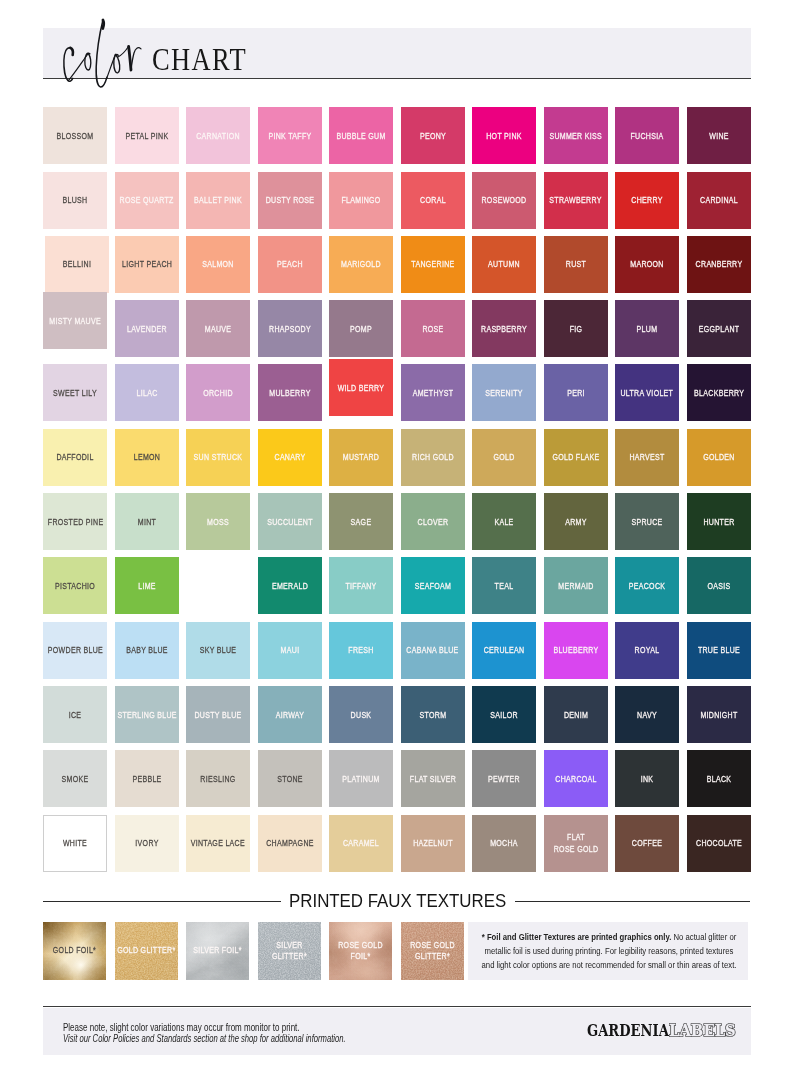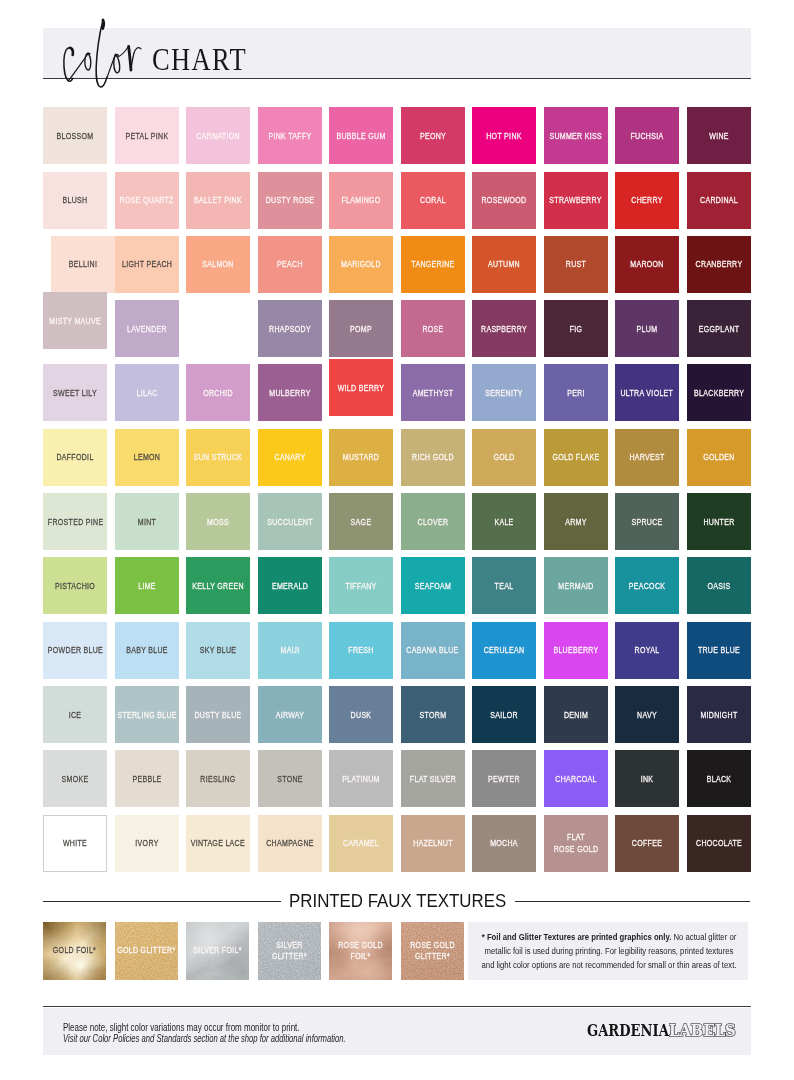--- a/index.html
+++ b/index.html
@@ -140,21 +140,21 @@
       </div>
 <div class="sw ink-light" style="left:500.5px;top:64.3px;background:#D22F4B">
         <span>STRAWBERRY</span>
       </div>
 <div class="sw ink-light" style="left:572.0px;top:64.3px;background:#D82423">
         <span>CHERRY</span>
       </div>
 <div class="sw ink-light" style="left:643.5px;top:64.3px;background:#9E2233">
         <span>CARDINAL</span>
       </div>
-<div class="sw ink-dark" style="left:8px;top:128.6px;background:#FBDFD3">
+<div class="sw ink-dark" style="left:2px;top:128.6px;background:#FBDFD3">
         <span>BELLINI</span>
       </div>
 <div class="sw ink-dark" style="left:71.5px;top:128.6px;background:#FBCBB2">
         <span>LIGHT PEACH</span>
       </div>
 <div class="sw ink-light" style="left:143.0px;top:128.6px;background:#F9A785">
         <span>SALMON</span>
       </div>
 <div class="sw ink-light" style="left:214.5px;top:128.6px;background:#F29387">
         <span>PEACH</span>
@@ -176,20 +176,23 @@
       </div>
 <div class="sw ink-light" style="left:643.5px;top:128.6px;background:#6E1313">
         <span>CRANBERRY</span>
       </div>
 <div class="sw ink-light" style="left:0.0px;top:185px;background:#CFBEC2">
         <span>MISTY MAUVE</span>
       </div>
 <div class="sw ink-light" style="left:71.5px;top:192.9px;background:#BFAACA">
         <span>LAVENDER</span>
       </div>
+<div class="sw ink-light" style="left:143.0px;top:192.9px;background:#BF99AC">
+        <span>MAUVE</span>
+      </div>
 <div class="sw ink-light" style="left:214.5px;top:192.9px;background:#9687A6">
         <span>RHAPSODY</span>
       </div>
 <div class="sw ink-light" style="left:286.0px;top:192.9px;background:#95798C">
         <span>POMP</span>
       </div>
 <div class="sw ink-light" style="left:357.5px;top:192.9px;background:#C46A91">
         <span>ROSE</span>
       </div>
 <div class="sw ink-light" style="left:429.0px;top:192.9px;background:#833960">
@@ -292,23 +295,20 @@
         <span>SPRUCE</span>
       </div>
 <div class="sw ink-light" style="left:643.5px;top:385.8px;background:#1E3D22">
         <span>HUNTER</span>
       </div>
 <div class="sw ink-dark" style="left:0.0px;top:450.1px;background:#CCDF93">
         <span>PISTACHIO</span>
       </div>
 <div class="sw ink-light" style="left:71.5px;top:450.1px;background:#79C043">
         <span>LIME</span>
-      </div>
-<div class="sw ink-light" style="left:143.0px;top:450.1px;background:#2B9B5E">
-        <span>KELLY GREEN</span>
       </div>
 <div class="sw ink-light" style="left:214.5px;top:450.1px;background:#128A6E">
         <span>EMERALD</span>
       </div>
 <div class="sw ink-light" style="left:286.0px;top:450.1px;background:#88CCC6">
         <span>TIFFANY</span>
       </div>
 <div class="sw ink-light" style="left:357.5px;top:450.1px;background:#16A9AC">
         <span>SEAFOAM</span>
       </div>

